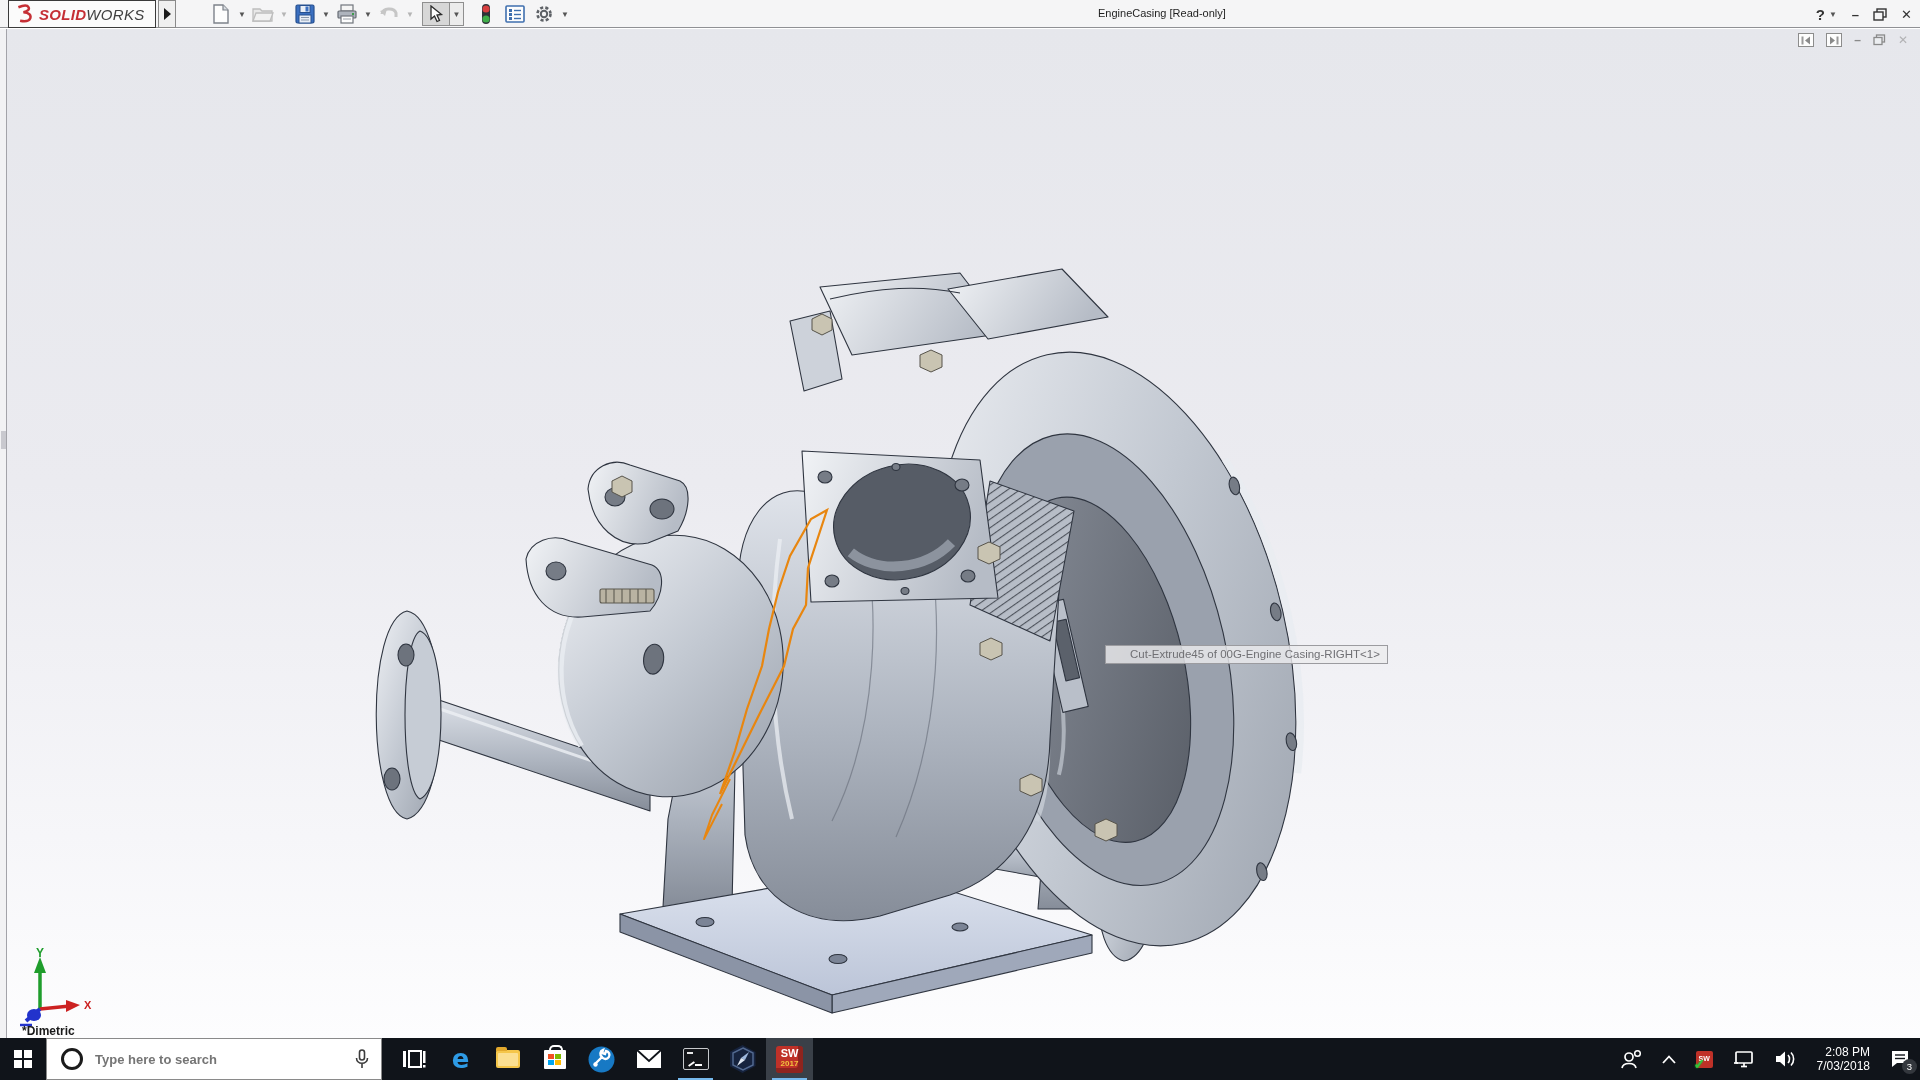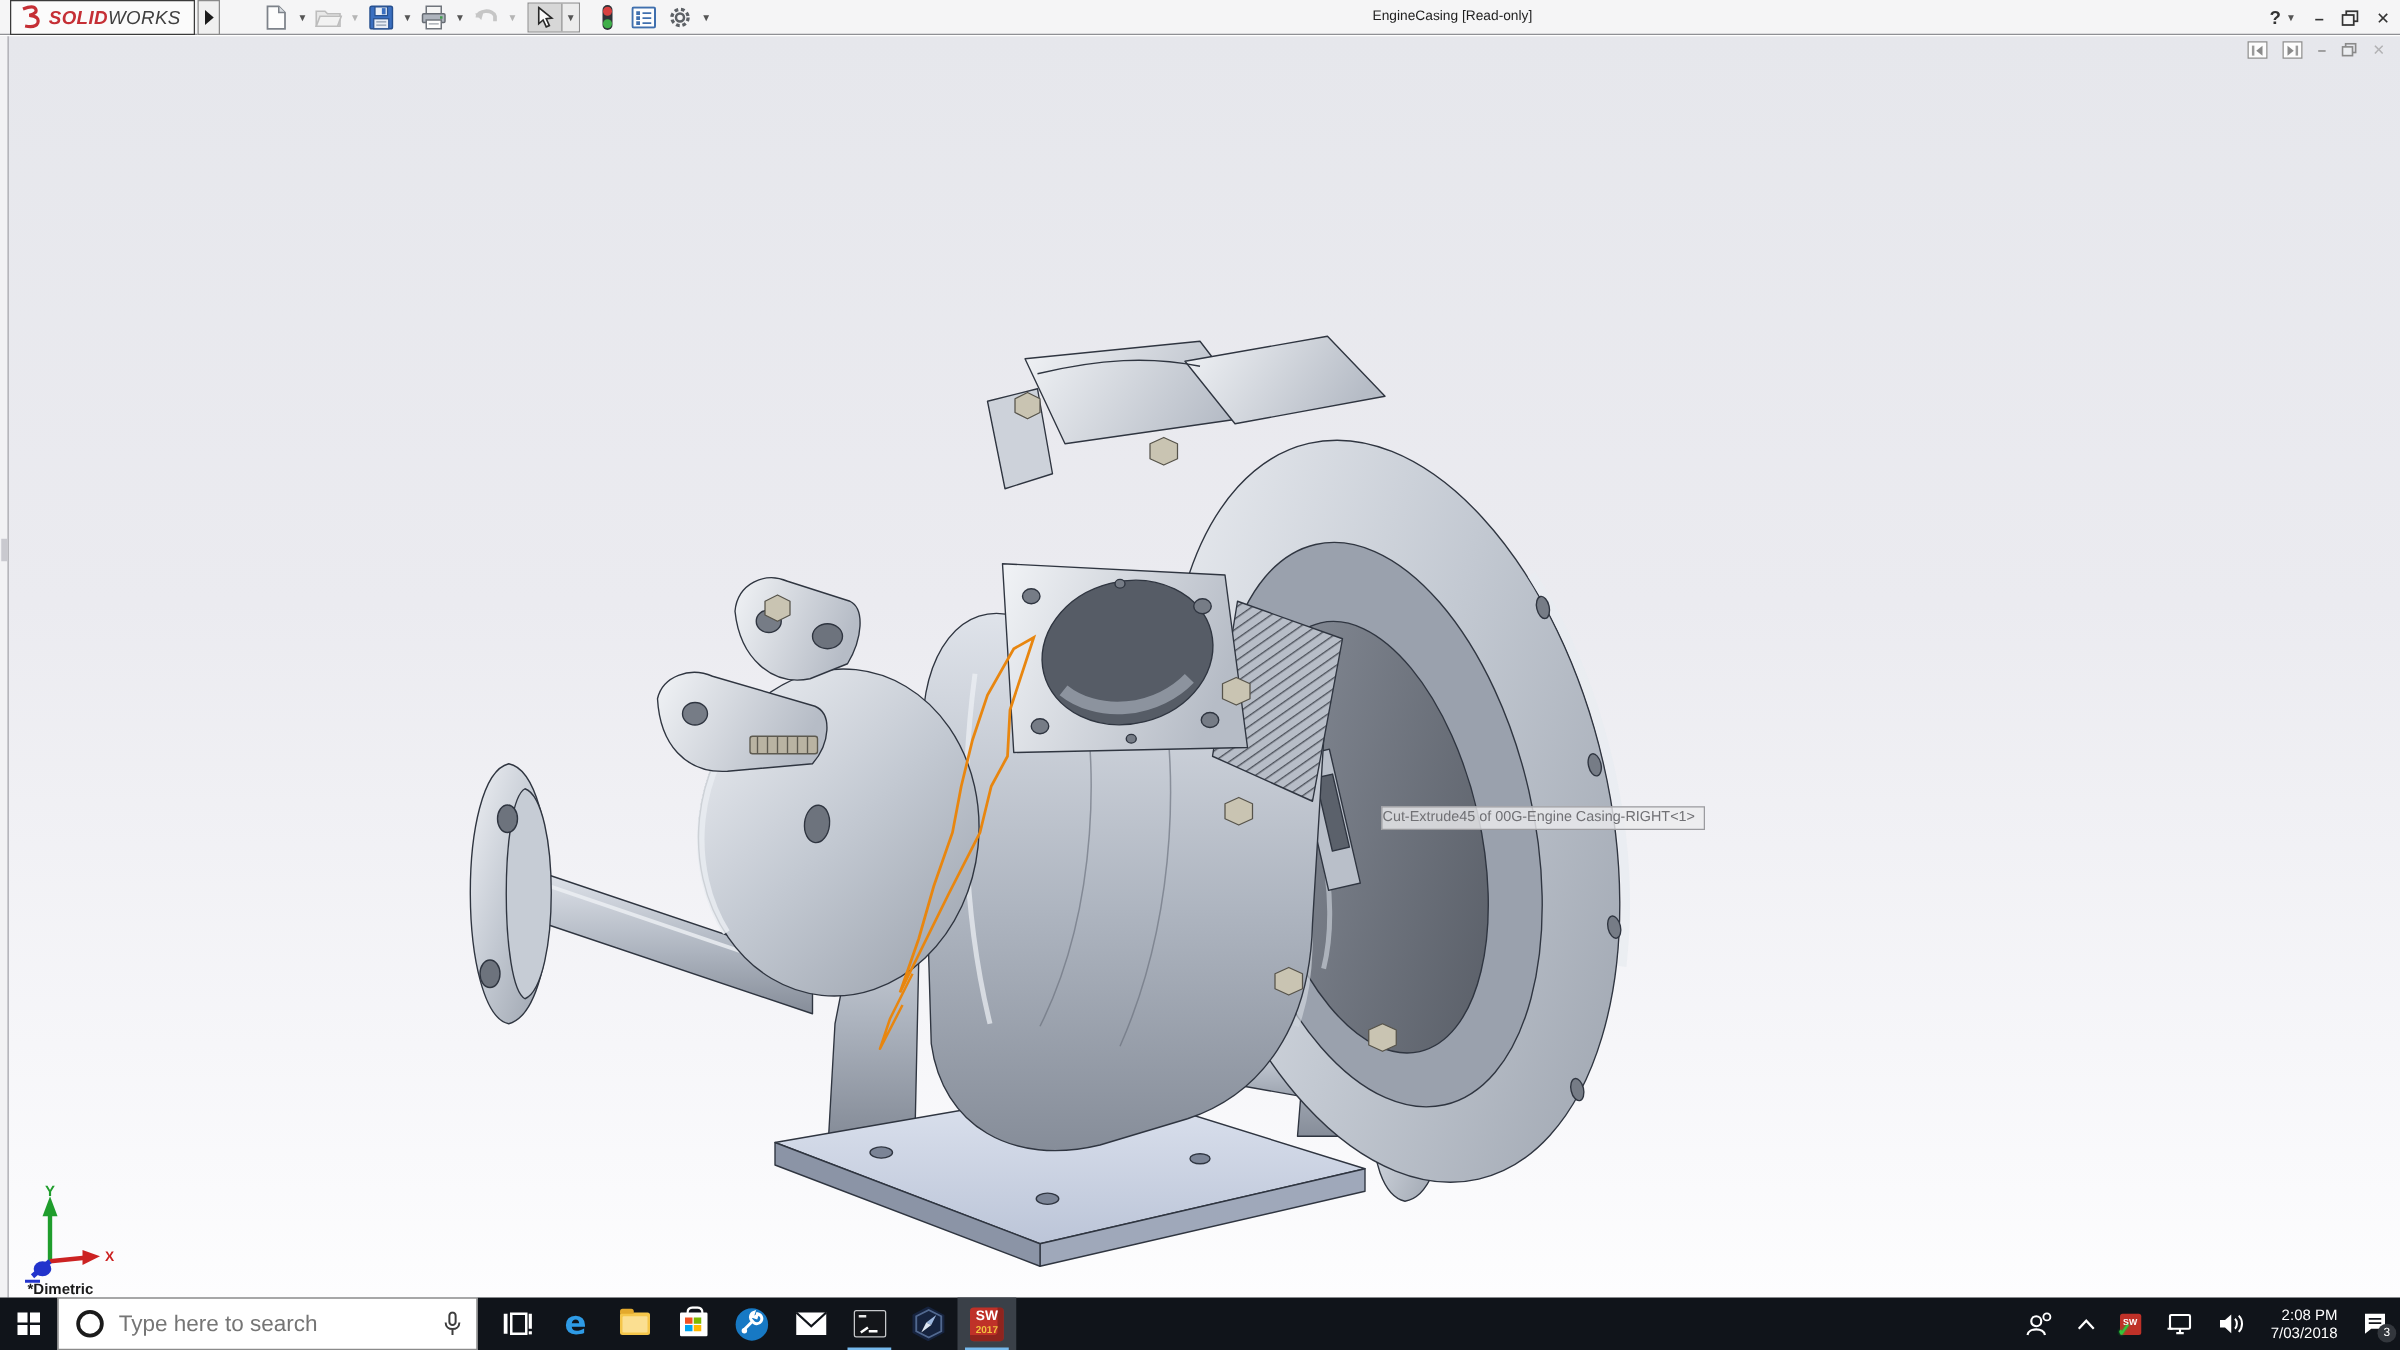--- a/index.html
+++ b/index.html
@@ -36,38 +36,38 @@
     background:linear-gradient(180deg,#e6e7ec 0%, #ebebf0 45%, #f6f6f9 80%, #fdfdfe 100%); }
   .left-rail { position:absolute; left:0; top:0; width:7px; height:100%;
     background:#f2f2f4; border-right:1px solid #a3a3a9; }
   .rail-handle { position:absolute; left:1px; top:402px; width:5px; height:18px; background:#c9c9cf; }
   .doc-ctrls { position:absolute; right:12px; top:4px; display:flex; align-items:center; gap:12px; }
   .pane-btn { width:16px; height:14px; border:1px solid #8c8c8c; background:#fdfdfd;
     display:flex; align-items:center; justify-content:center; }
   .doc-glyph { color:#8a8a8a; font-size:12px; }
   .doc-glyph.dim { color:#b2b2b4; }
 
-  .tooltip { position:absolute; left:1105px; top:616px; height:19px; padding:2px 7px 0 0;
+  .tooltip { position:absolute; left:1105px; top:616px; height:19px; padding:2px 7px 0 24px;
     background:rgba(236,236,238,.82); border:1px solid #9b9b9f; font-size:11.5px; color:#707074;
     white-space:nowrap; }
 
   .orientation { position:absolute; left:22px; top:995px; font-size:12px; font-weight:bold; color:#1a1a1a; }
   .triad { position:absolute; left:12px; top:916px; }
 
   
   .taskbar { position:absolute; left:0; top:1038px; width:1920px; height:42px;
     background:#10141a; display:flex; align-items:center; }
   .start { width:46px; height:42px; display:flex; align-items:center; justify-content:center; }
   .win-grid { display:grid; grid-template-columns:8px 8px; grid-template-rows:8px 8px; gap:2px; }
   .win-grid div { background:#fff; }
   .searchbox { width:336px; height:42px; background:#fff; display:flex; align-items:center;
     border:1px solid #8a8a8a; }
   .cortana-ring { width:22px; height:22px; border:3px solid #1b1b1b; border-radius:50%; margin:0 12px 0 14px; }
-  .search-text { flex:1; border:none; outline:none; font-size:18px; color:#404040;
-    font-family:"Liberation Sans",sans-serif; background:transparent; }
+  .search-text { flex:1; border:none; outline:none; font-size:13px; color:#404040;
+    font-family:"Liberation Sans",sans-serif; background:transparent;font-weight:bold; }
   .mic { margin-right:12px; }
   .tb-icons { display:flex; align-items:center; height:42px; margin-left:8px; }
   .tb-item { width:47px; height:42px; display:flex; align-items:center; justify-content:center; position:relative; }
   .tb-item.open::after { content:""; position:absolute; left:6px; right:6px; bottom:0; height:2px; background:#76b9ed; }
   .tb-item.active { background:#3a4048; }
   .folder-icon { width:24px; height:18px; background:#f5c64a; border-radius:2px; position:relative; }
   .folder-icon::before { content:""; position:absolute; left:0; top:-3px; width:11px; height:4px;
     background:#e3a92d; border-radius:2px 2px 0 0; }
   .folder-icon::after { content:""; position:absolute; left:2px; top:3px; right:2px; bottom:2px;
     background:#fbdf91; border-radius:1px; }

